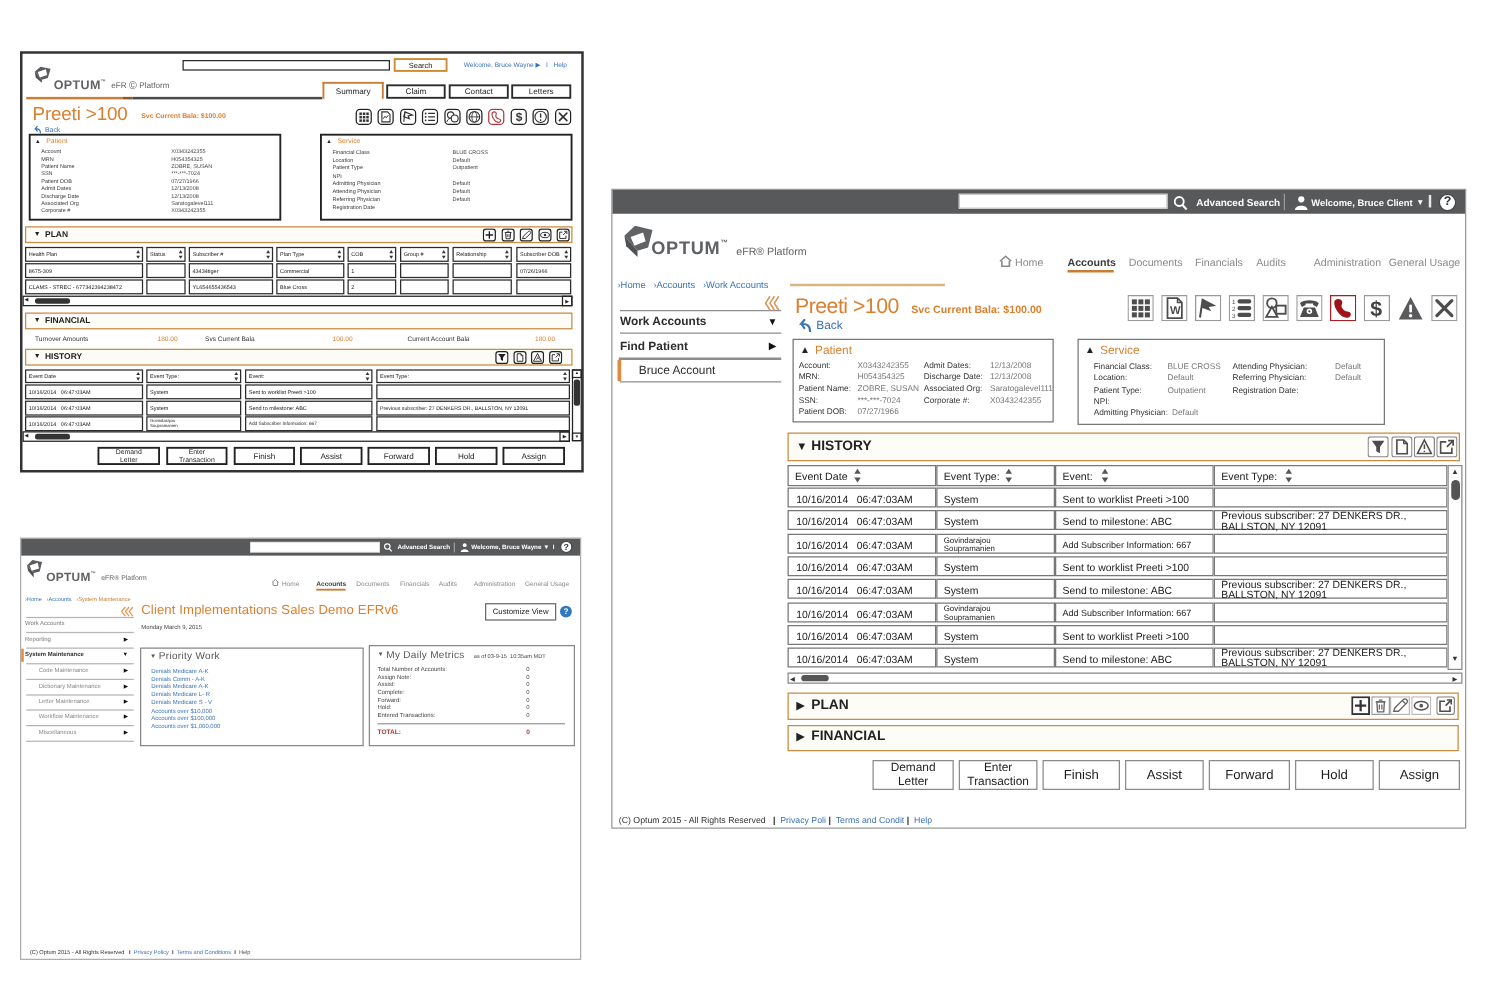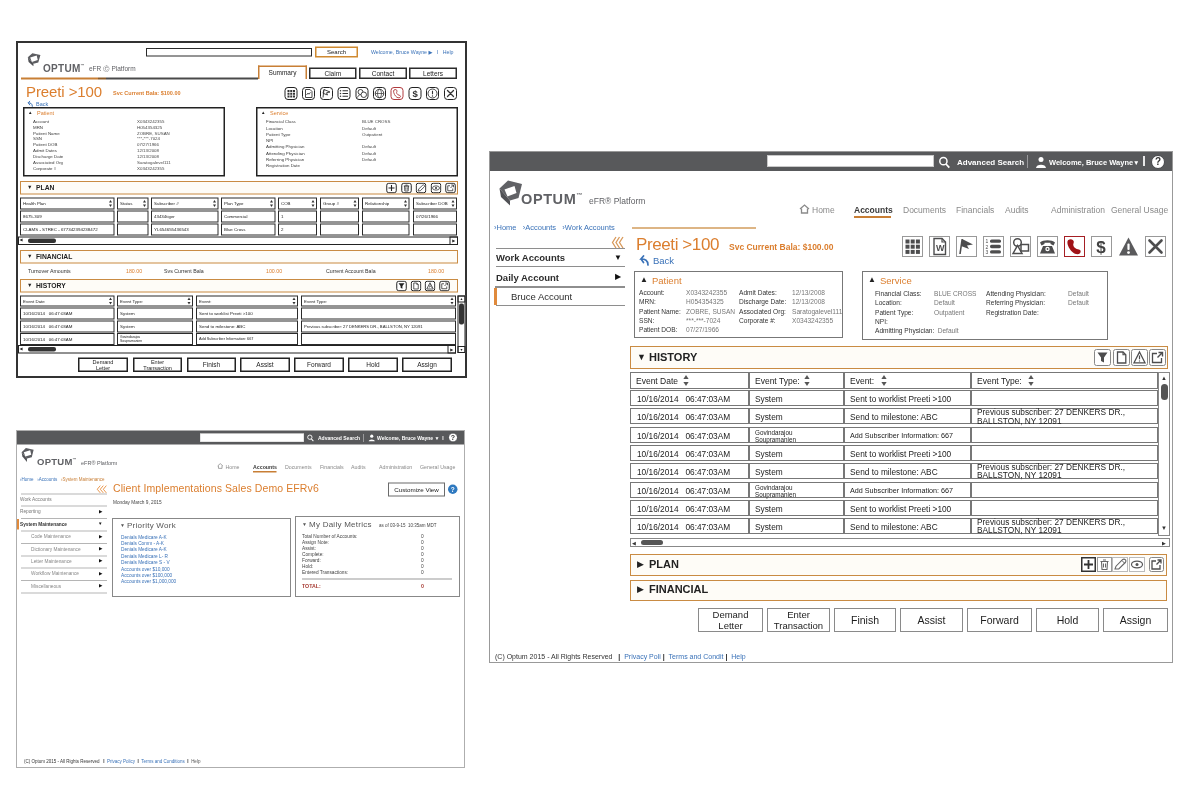--- a/index.html
+++ b/index.html
@@ -446,21 +446,21 @@
   <svg class="abs" style="left:447px;top:3px;" width="15" height="15" viewBox="0 0 15 15">
         <circle cx="6.4" cy="6.2" r="3.6" fill="none" stroke="#fff" stroke-width="1.5"></circle>
         <line x1="9" y1="9" x2="12.3" y2="12.6" stroke="#fff" stroke-width="1.7"></line>
       </svg>
   <div class="abs" style="left:467px;top:5.5px;font-size:8px;font-weight:bold;color:#fff;">Advanced Search</div>
   <div class="abs" style="left:537px;top:3px;width:1px;height:13px;background:#9a9a9c;"></div>
   <svg class="abs" style="left:545px;top:4px;" width="12" height="12" viewBox="0 0 12 12">
         <circle cx="6" cy="3.4" r="2.5" fill="#fff"></circle>
         <path d="M1 12 C1 7.5 11 7.5 11 12 Z" fill="#fff"></path>
       </svg>
-  <div class="abs" style="left:559px;top:5.5px;font-size:7.5px;font-weight:bold;color:#fff;">Welcome, Bruce Wayne</div>
+  <div class="abs" style="left:559px;top:5.5px;font-size:7.5px;font-weight:bold;color:#fff;">Welcome, Bruce Client</div>
   <div class="abs" style="left:643px;top:7px;font-size:6.5px;color:#fff;">▼</div>
   <div class="abs" style="left:653px;top:4px;width:1.5px;height:10px;background:#e8e8e8;"></div>
   <div class="abs" style="left:661px;top:2.5px;width:14px;height:14px;border-radius:8px;background:#fff;border:1.5px solid #47484b;box-sizing:border-box;color:#333;font-size:10px;font-weight:bold;text-align:center;line-height:11px;">?</div>
 
   <svg class="abs" style="left:6px;top:27px;" width="30" height="28" viewBox="0 0 30 28">
     <path d="M3.5 9.5 L12 1.5 L26 5 L22.5 19 L14 21.5 Z M8.5 10.5 L18.5 7 L20.5 14 L11.5 17.5 Z" fill="#616266" fill-rule="evenodd"></path>
     <path d="M3.5 9.5 L5 18 L14 26.5 L14 21.5 Z" fill="#505155"></path>
   </svg>
   <div class="abs" style="left:31px;top:39px;font-size:14.5px;font-weight:bold;color:#606165;letter-spacing:.6px;">OPTUM<span style="font-size:6px;vertical-align:7px;">™</span></div>
   <div class="abs" style="left:99px;top:43.5px;font-size:8.5px;color:#606165;">eFR® Platform</div>
@@ -482,21 +482,21 @@
   <div class="abs" style="left:142px;top:75px;width:124px;height:2px;background:#DDB585;"></div>
 
   <svg class="abs" style="left:121px;top:84px;" width="13" height="13" viewBox="0 0 13 13">
         <path d="M5 1 L1.5 6.5 L5 12 M8.5 1 L5 6.5 L8.5 12 M12 1 L8.5 6.5 L12 12" fill="none" stroke="#D8995A" stroke-width="1.3"></path>
       </svg>
 
   <div class="abs" style="left:6px;top:96px;width:129px;height:1px;background:#8e8e8e;"></div>
   <div class="abs" style="left:6px;top:100px;font-size:9.5px;font-weight:bold;color:#2d2d2d;">Work Accounts</div>
   <div class="abs" style="left:124px;top:101px;font-size:8px;color:#111;">▼</div>
   <div class="abs" style="left:6px;top:114px;width:129px;height:1px;background:#8e8e8e;"></div>
-  <div class="abs" style="left:6px;top:120px;font-size:9.5px;font-weight:bold;color:#2d2d2d;">Daily Account</div>
+  <div class="abs" style="left:6px;top:120px;font-size:9.5px;font-weight:bold;color:#2d2d2d;">Find Patient</div>
   <div class="abs" style="left:125px;top:120px;font-size:8px;color:#111;">▶</div>
   <div class="abs" style="left:5px;top:134px;width:130px;height:2px;background:#8e8e8e;"></div>
   <div class="abs" style="left:4px;top:136px;width:3px;height:17px;background:#E08A3C;"></div>
   <div class="abs" style="left:21px;top:139px;font-size:9.5px;color:#2d2d2d;">Bruce Account</div>
   <div class="abs" style="left:6px;top:153px;width:129px;height:1px;background:#8e8e8e;"></div>
 
   <div class="abs or" style="left:146px;top:83px;font-size:17px;letter-spacing:-.4px;">Preeti &gt;100</div>
   <div class="abs or" style="left:239px;top:90px;font-size:8.5px;font-weight:bold;">Svc Current Bala: $100.00</div>
   <svg class="abs" style="left:147px;top:103px;" width="13" height="11" viewBox="0 0 13 11">
         <path d="M11 10 C11 5 8 4 4 4 L6.5 1 M4 4 L6.5 7.5" fill="none" stroke="#3A72B8" stroke-width="1.7" stroke-linecap="round"></path>

